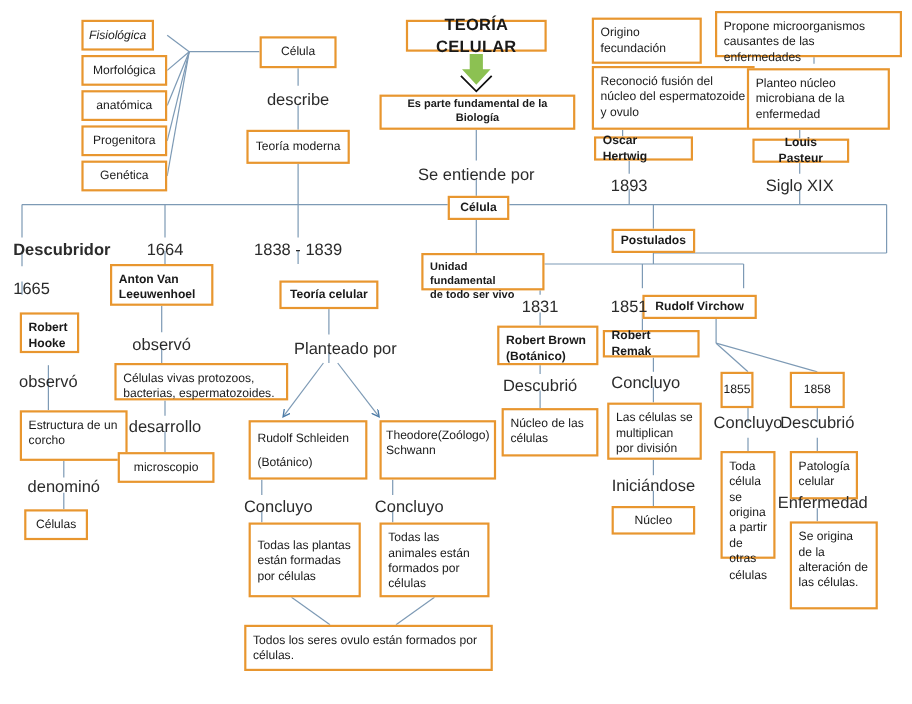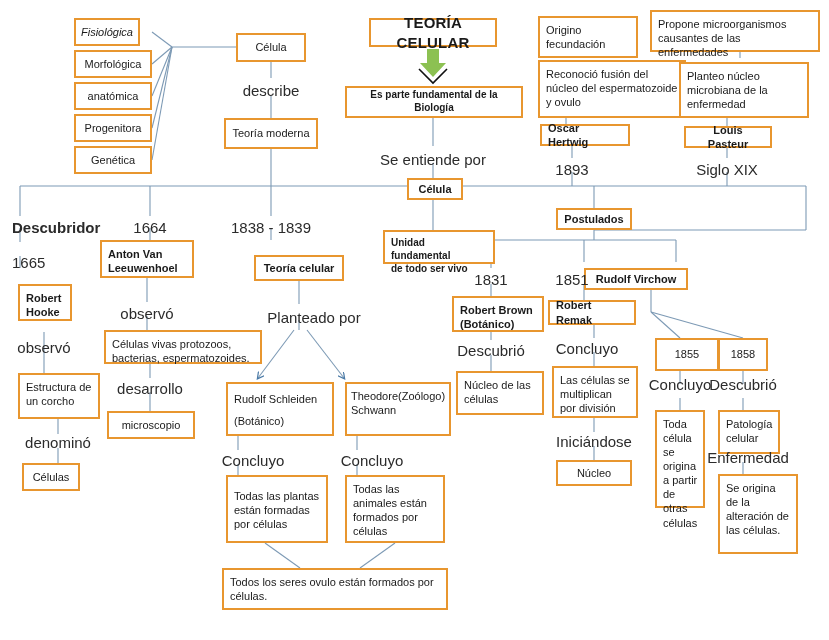--- a/index.html
+++ b/index.html
@@ -225,21 +225,21 @@
 
   <div class="lbl b" style="left:12px;top:219px;">Descubridor</div>
   <div class="lbl" style="left:12px;top:254px;">1665</div>
   <div class="lbl c" style="left:150px;top:219px;">1664</div>
   <div class="lbl c" style="left:271px;top:219px;">1838 - 1839</div>
 
   <div class="node tall bold" style="left:18px;top:284px;width:54px;height:37px;flex-direction:column;align-items:flex-end;">
     <span>Robert Hooke</span>
   </div>
   <div class="lbl c" style="left:44px;top:339px;">observó</div>
-  <div class="node tall" style="left:18px;top:373px;width:82px;height:46px;">
+  <div class="node tall" style="left:18px;top:373px;width:98px;height:46px;">
     <span>Estructura de un corcho</span>
   </div>
   <div class="lbl c" style="left:58px;top:434px;">denominó</div>
   <div class="node center" style="left:22px;top:463px;width:58px;height:28px;">
     <span>Células</span>
   </div>
 
   <div class="node tall bold" style="left:100px;top:240px;width:94px;height:38px;">
     <span>Anton Van Leeuwenhoel</span>
   </div>
@@ -297,21 +297,21 @@
     <span>Las células se multiplican por división</span>
   </div>
   <div class="lbl c" style="left:594px;top:433px;">Iniciándose</div>
   <div class="node center" style="left:556px;top:460px;width:76px;height:26px;">
     <span>Núcleo</span>
   </div>
 
   <div class="node bold center" style="left:584px;top:268px;width:104px;height:22px;">
     <span>Rudolf Virchow</span>
   </div>
-  <div class="node center" style="left:655px;top:338px;width:64px;height:33px;">
+  <div class="node center" style="left:655px;top:338px;width:30px;height:33px;">
     <span>1855</span>
   </div>
   <div class="node center" style="left:718px;top:338px;width:50px;height:33px;">
     <span>1858</span>
   </div>
   <div class="lbl c" style="left:680px;top:376px;">Concluyo</div>
   <div class="lbl c" style="left:743px;top:376px;">Descubrió</div>
   <div class="node tall" style="left:655px;top:410px;width:50px;height:98px;">
     <span>Toda célula se origina  a partir de otras células</span>
   </div>

